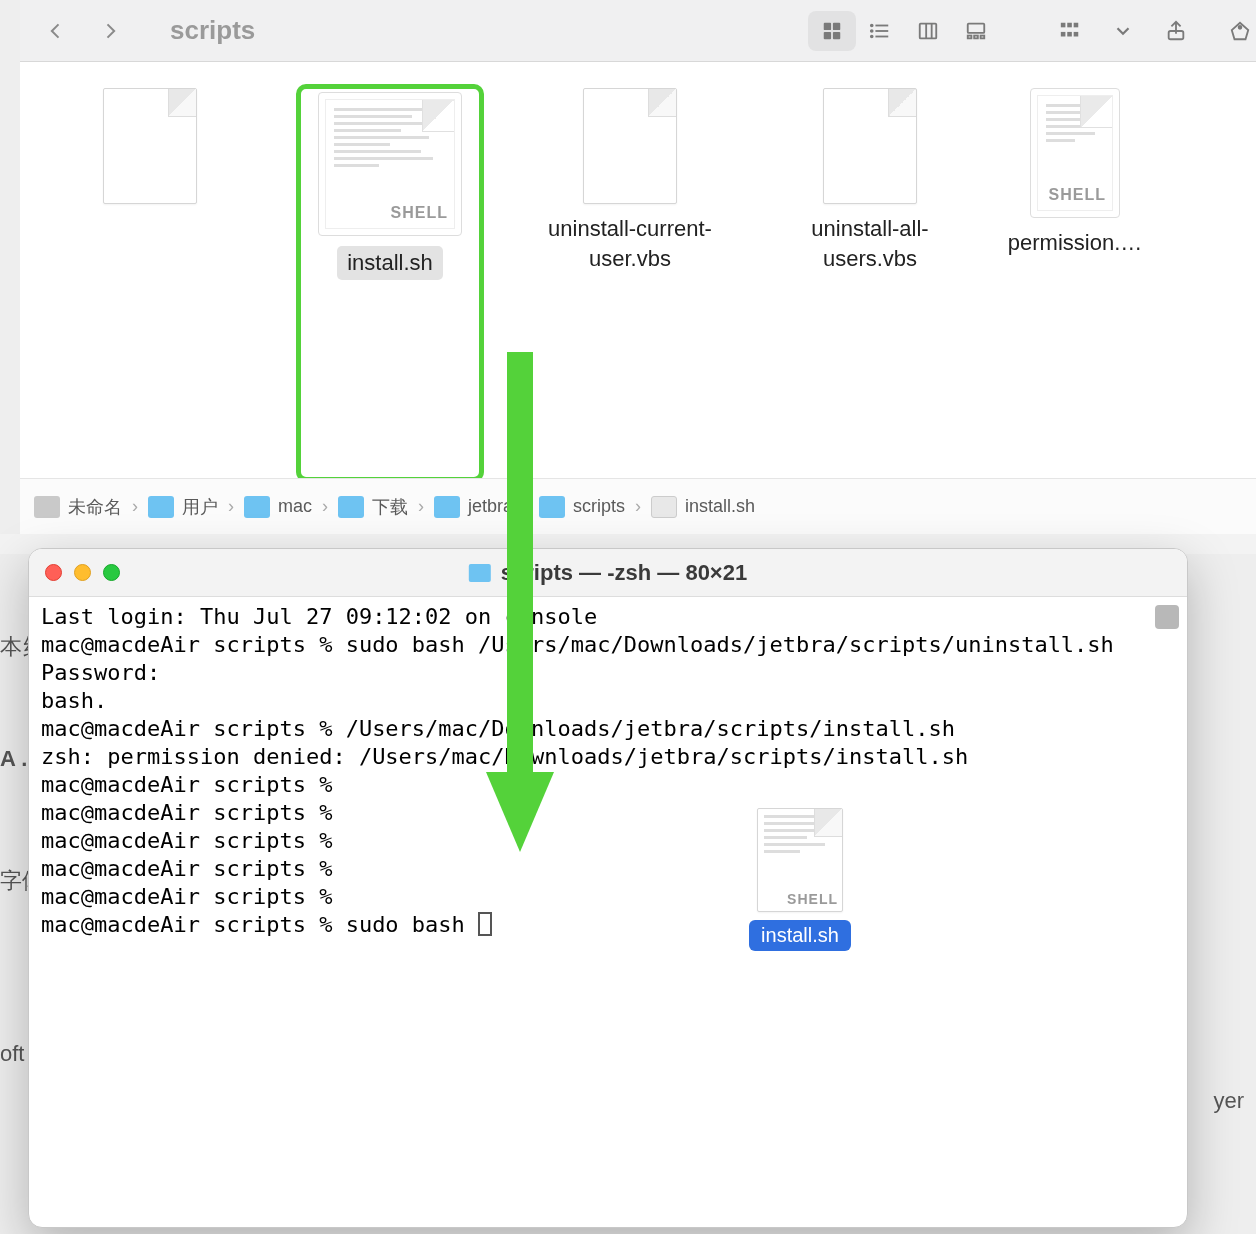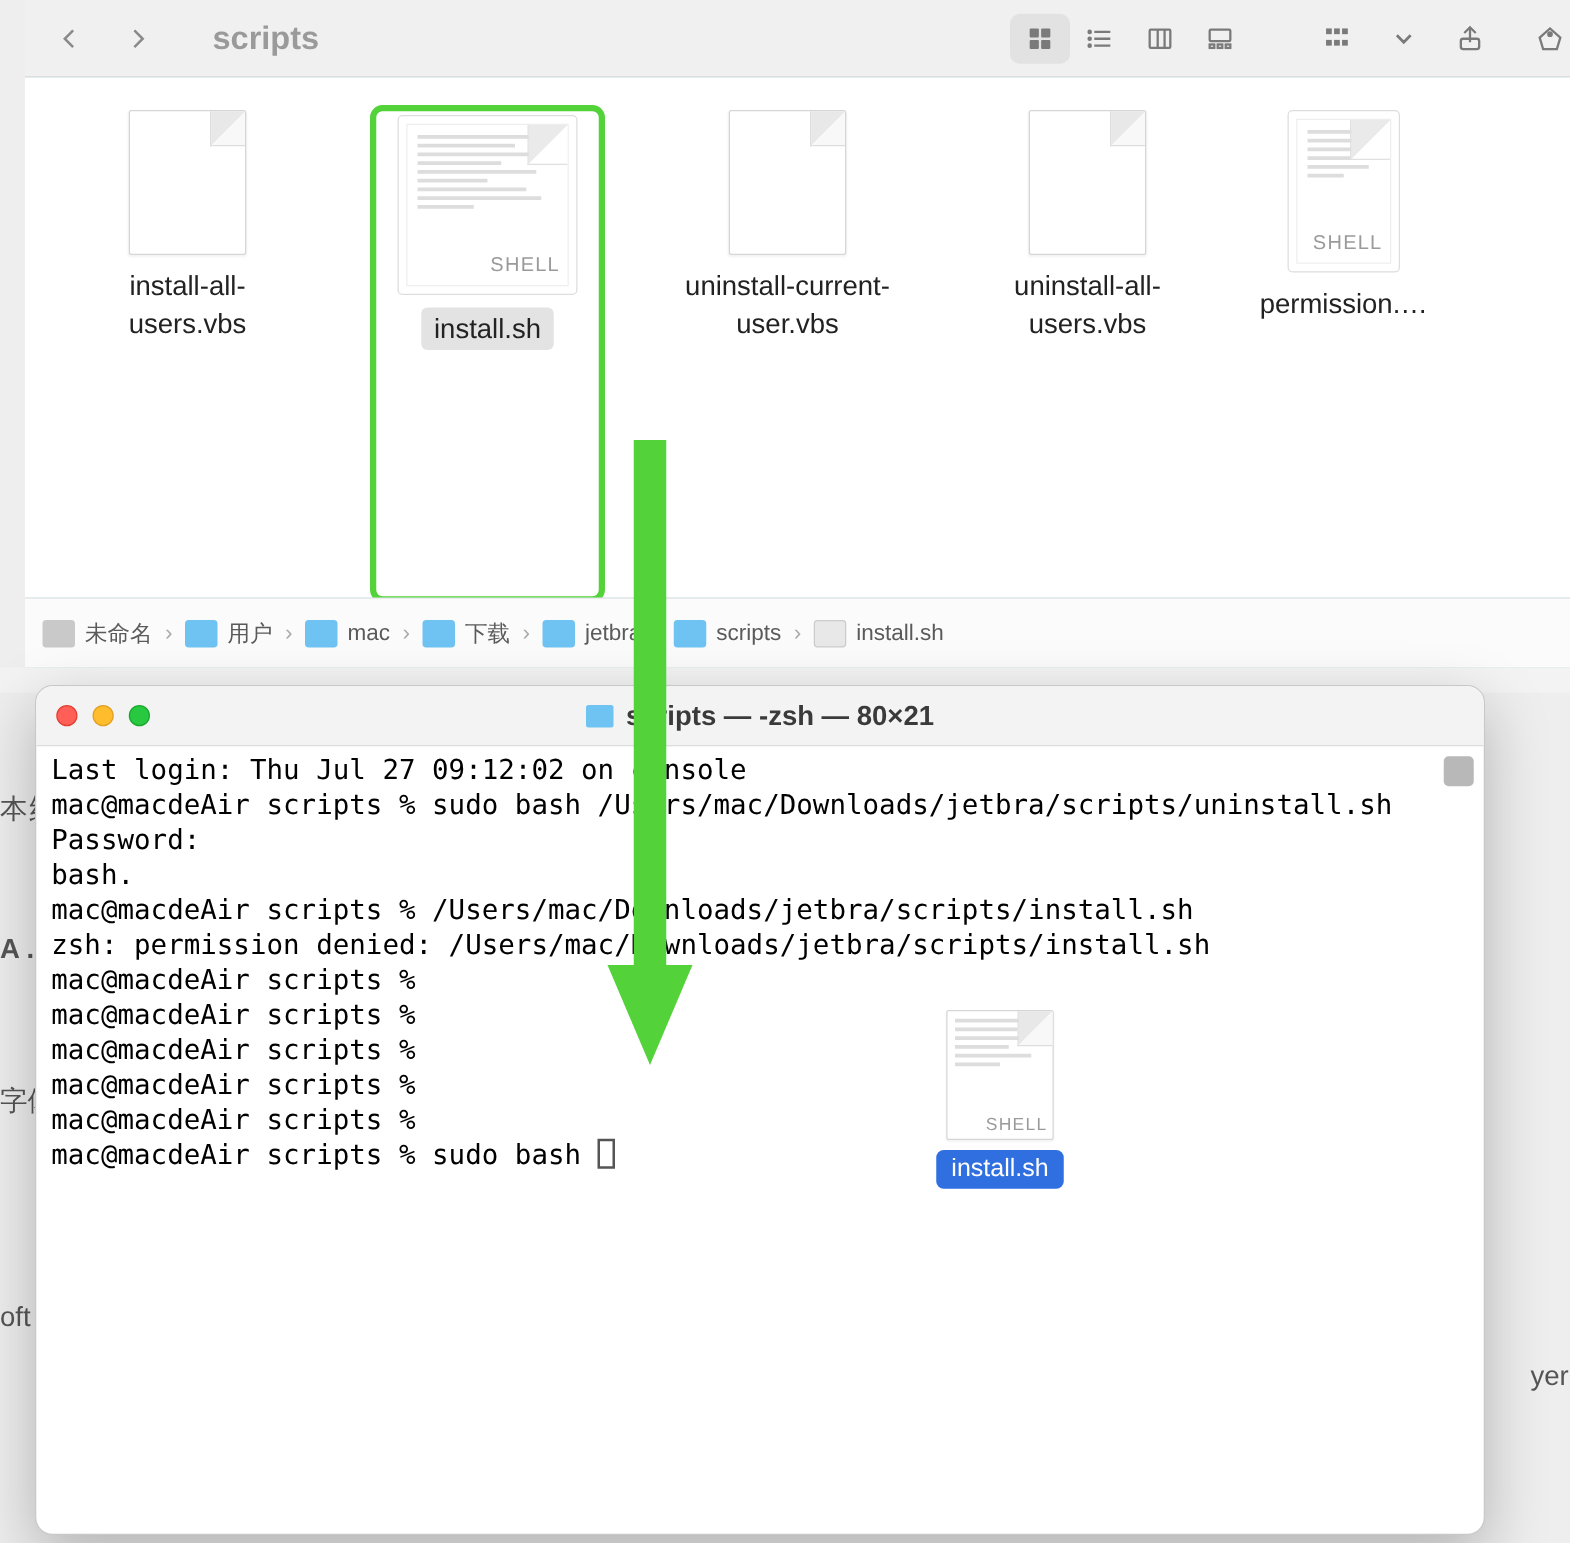--- a/index.html
+++ b/index.html
@@ -47,21 +47,21 @@
   }
   .doc-icon-big .inner { width:100%; height:100%; border:1px solid #eee; position:relative; overflow:hidden; }
   .fake-lines { position:absolute; top:8px; left:8px; right:8px; display:flex; flex-direction:column; gap:4px; }
   .fake-lines span { display:block; height:3px; background:#ddd; }
   .fake-lines span:nth-child(1){width:90%} .fake-lines span:nth-child(2){width:70%}
   .fake-lines span:nth-child(3){width:95%} .fake-lines span:nth-child(4){width:60%}
   .fake-lines span:nth-child(5){width:85%} .fake-lines span:nth-child(6){width:50%}
   .fake-lines span:nth-child(7){width:78%} .fake-lines span:nth-child(8){width:88%}
   .fake-lines span:nth-child(9){width:40%}
   .shell-tag {
-    position:absolute; bottom:6px; right:6px; font-size:16px; font-weight:400; color:#9a9a9a; letter-spacing:1px;
+    position:absolute; bottom:6px; right:6px; font-size:16px; font-weight:700; color:#9a9a9a; letter-spacing:1px;
   }
   .doc-icon-big .fold { position:absolute; top:0; right:0; width:32px; height:32px;
     background:linear-gradient(135deg,#eaeaea 0 50%,#fff 50% 100%);
     border-left:1px solid #e0e0e0; border-bottom:1px solid #e0e0e0; }
 
   .file-label { font-size:22px; color:#222; text-align:center; line-height:1.35; }
   .file-label.sel { background:#e3e3e3; border-radius:5px; padding:2px 10px; }
 
   .pathbar {
     height: 56px; background:#fbfbfb; border-top:1px solid #e5e5e5;
@@ -115,21 +115,21 @@
   }
   .drag-file .doc-icon { width:86px; height:104px; }
   .drag-file .shell-tag { font-size:14px; bottom:4px; right:4px; }
   .drag-label { background:#2f6fe0; color:#fff; font-size:20px; padding:4px 12px; border-radius:6px; }
 
   
   .arrow-svg { position:absolute; left:480px; top:352px; width:80px; height:510px; pointer-events:none; }
 
   
   .peek-l { position:absolute; left:0; color:#555; font-size:22px; }
-  .peek-r { position:absolute; right:1px; color:#555; font-size:22px; }
+  .peek-r { position:absolute; right:12px; color:#555; font-size:22px; }
 </style>
 </head>
 <body>
 
 <div class="finder">
 
   <div class="toolbar">
     <div class="nav-btn">
       <svg viewBox="0 0 24 24" fill="none" stroke="currentColor" stroke-width="2.4">
           <polyline points="15 4 7 12 15 20"></polyline>
@@ -210,21 +210,20 @@
       </div>
     </div>
   </div>
 
   <div class="file-area">
 
     <div class="file-item">
       <div class="doc-icon">
           <div class="fold"></div>
         </div>
-      <div class="file-label">install-all-users.vbs</div>
     </div>
 
 
     <div class="file-item selected-box">
       <div class="doc-icon-big">
         <div class="inner">
           <div class="fake-lines">
               <span></span>
               <span></span>
               <span></span>

